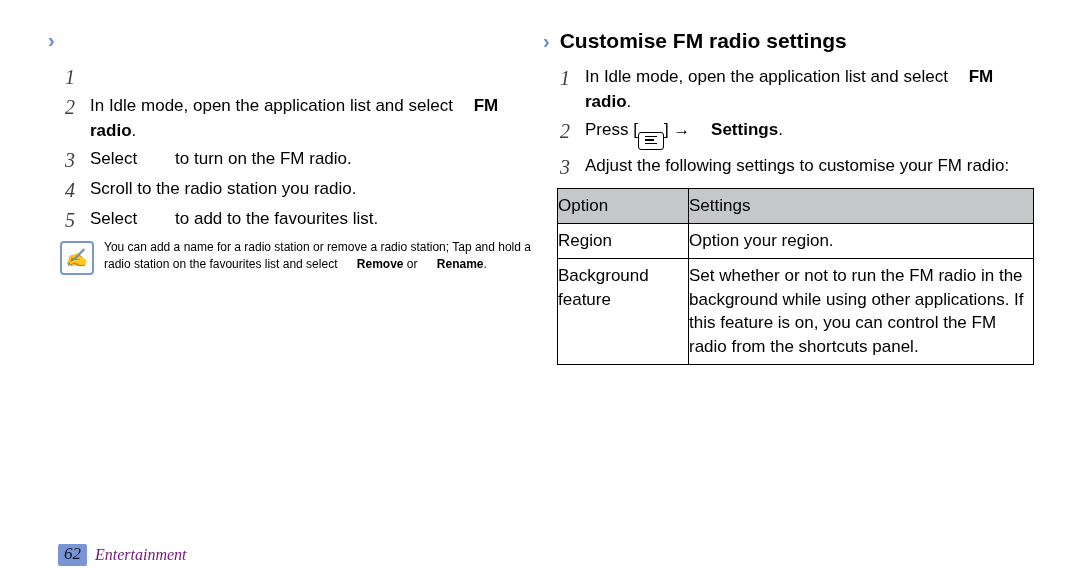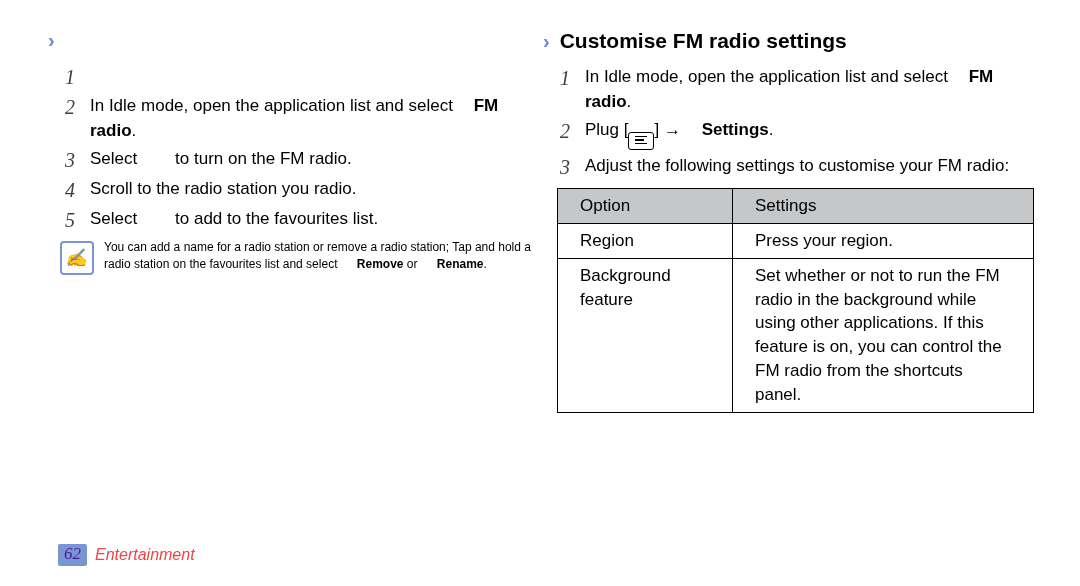--- a/index.html
+++ b/index.html
@@ -97,21 +97,21 @@
     line-height: 1.42;
   }
   .tbl {
     border-collapse: collapse;
     width: 100%;
     margin-top: 8px;
     font-size: 17px;
   }
   .tbl th, .tbl td {
     border: 1px solid #000;
-    padding: 5px 22px;
+    padding: 5px 0;
     text-align: left;
     vertical-align: top;
     line-height: 1.4;
     font-weight: 400;
     margin-left: 28px;
   }
   .tbl thead th {
     background: #c6c7c9;
     font-weight: 400;
   }
@@ -147,31 +147,32 @@
   .footer {
     position: absolute;
     left: 58px;
     bottom: 20px;
     display: flex;
     align-items: center;
     gap: 8px;
   }
   .page-num {
     background: #7a95d4;
-    color: #4c1d95;
+    color: #0f172a;
     font-style: italic;
     font-family: Georgia, serif;
     font-size: 17px;
     padding: 0px 6px 2px 6px;
     border-radius: 2px;
   }
   .section-name {
     font-style: italic;
-    color: #ef4444;
+    color: #701a75;
     font-size: 16px;
+    font-family: Liberation Serif, serif;
   }
   b.emb { font-weight: 700; padding-left: 16px; }
 </style>
 </head>
 <body>
 
 <div class="page">
   <div class="columns">
 
     <div class="col">
@@ -224,21 +225,21 @@
       <ol class="steps">
         <li class="step">
           <span class="num">1</span>
           <span class="txt">
             <span>In Idle mode, open the application list and select </span><b class="emb">FM radio</b><span>.</span>
           </span>
         </li>
         <li class="step">
           <span class="num">2</span>
           <span class="txt">
-            <span>Plug [</span><span class="menu-key">
+            <span>Press [</span><span class="menu-key">
                 <span class="menu-key-bars">
                   <span></span>
                   <span></span>
                   <span></span>
                 </span>
               </span><span>] → </span><b class="emb">Settings</b><span>.</span>
           </span>
         </li>
         <li class="step">
           <span class="num">3</span>
@@ -249,21 +250,21 @@
       <table class="tbl">
         <thead>
           <tr>
             <th class="firstcol">Option</th>
             <th>Settings</th>
           </tr>
         </thead>
         <tbody>
           <tr>
             <td class="firstcol">Region</td>
-            <td>Press your region.</td>
+            <td>Option your region.</td>
           </tr>
           <tr>
             <td class="firstcol">Background feature</td>
             <td>Set whether or not to run the FM radio in the background while using other applications. If this feature is on, you can control the FM radio from the shortcuts panel.</td>
           </tr>
         </tbody>
       </table>
     </div>
 
   </div>

